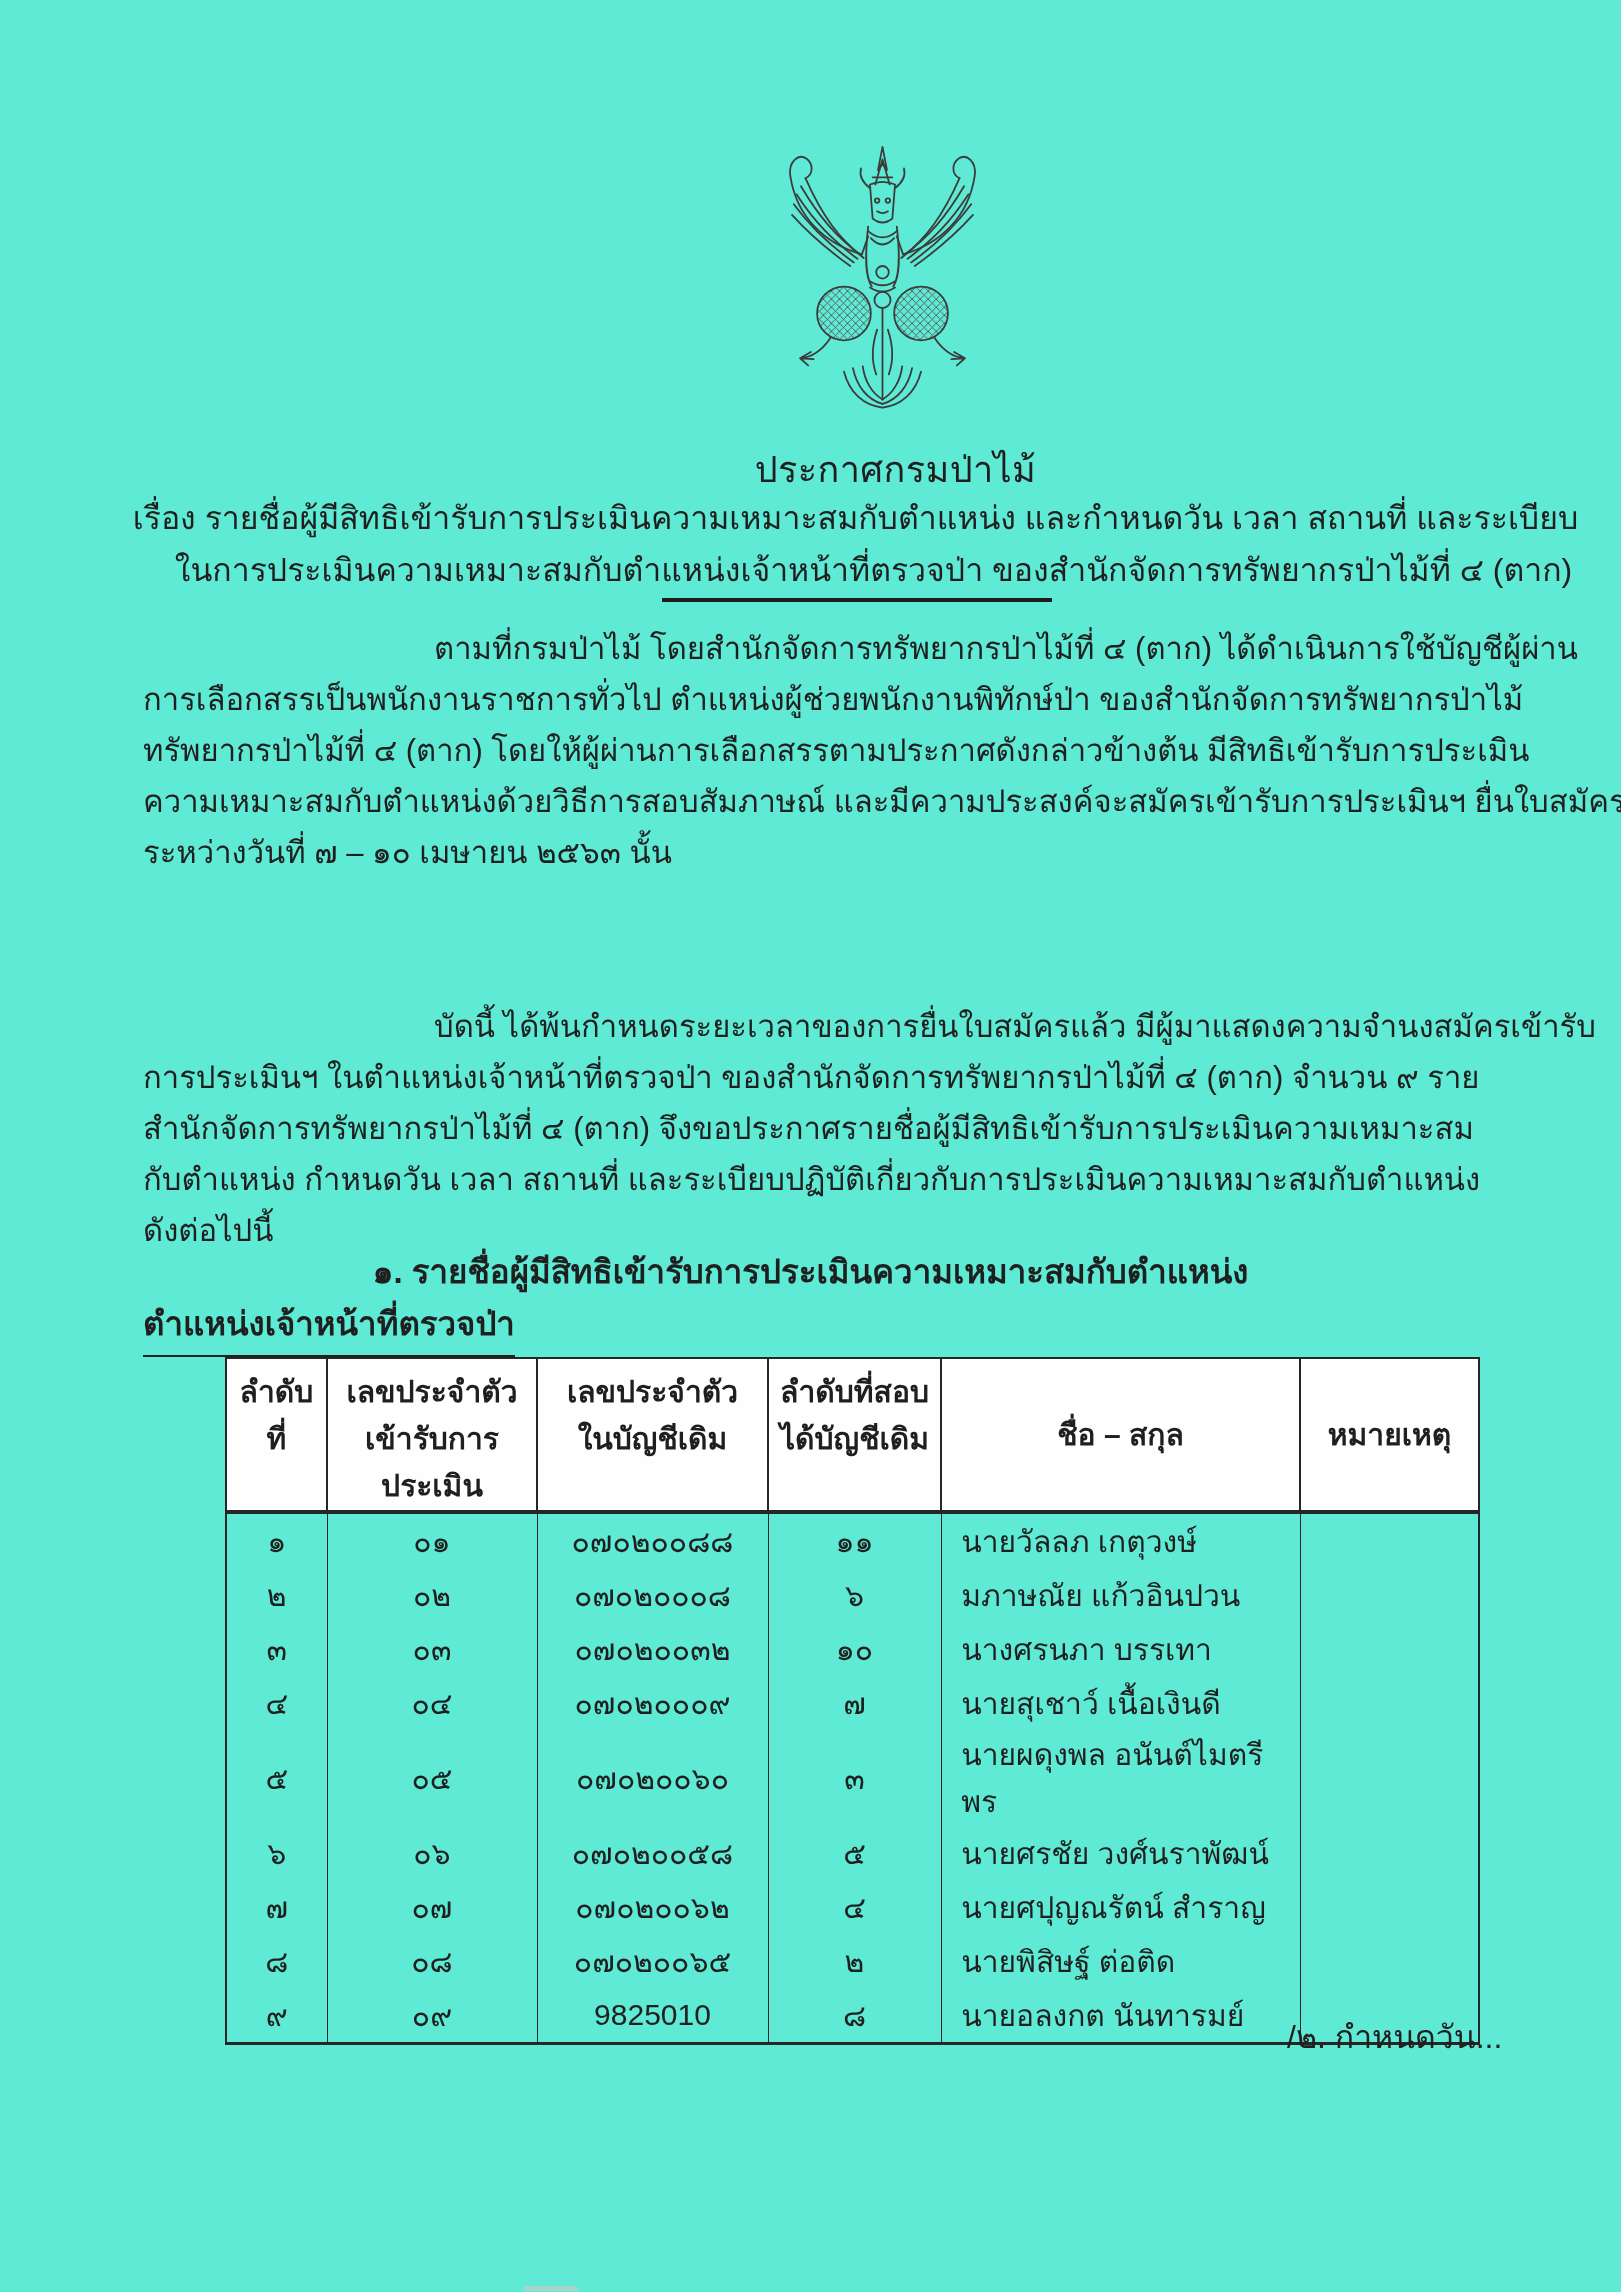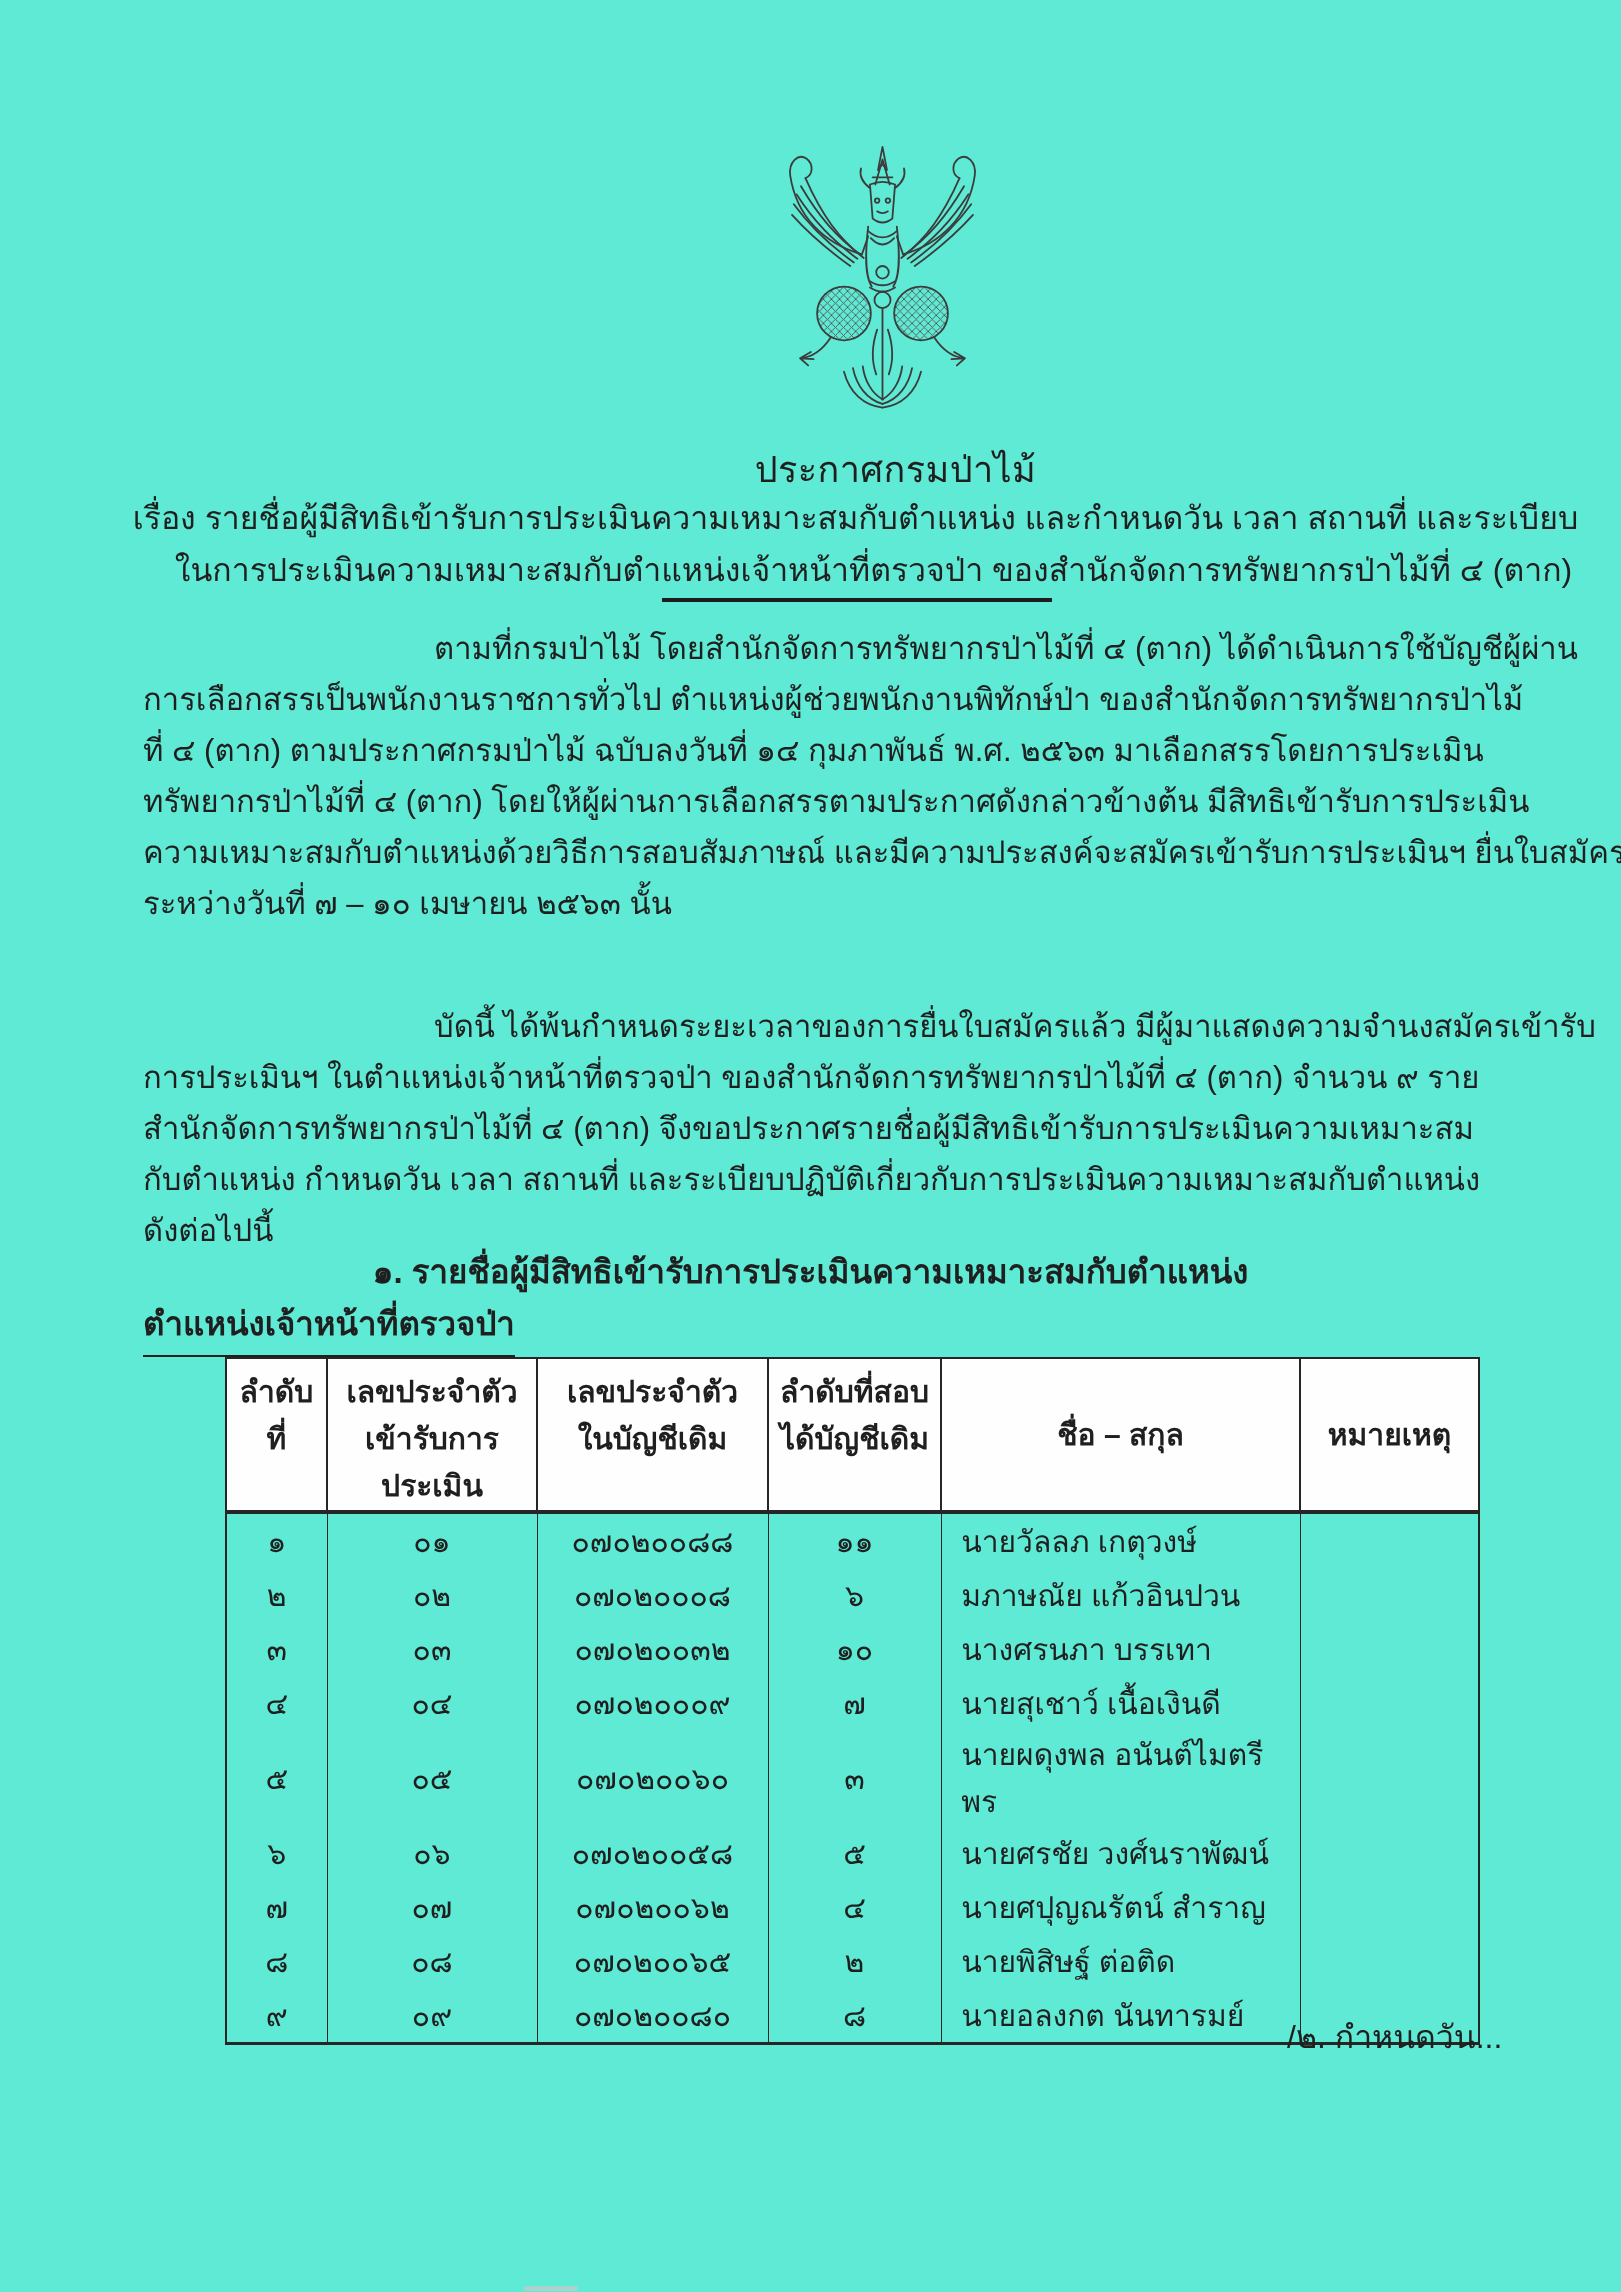--- a/index.html
+++ b/index.html
@@ -122,21 +122,20 @@
   </svg>
 
   <div class="abs centered doc-title">ประกาศกรมป่าไม้</div>
   <div class="abs centered subject1">เรื่อง  รายชื่อผู้มีสิทธิเข้ารับการประเมินความเหมาะสมกับตำแหน่ง และกำหนดวัน เวลา สถานที่ และระเบียบ</div>
   <div class="abs centered subject2">ในการประเมินความเหมาะสมกับตำแหน่งเจ้าหน้าที่ตรวจป่า ของสำนักจัดการทรัพยากรป่าไม้ที่ ๔ (ตาก)</div>
   <div class="abs divider"></div>
 
   <div class="abs para p1">
     <div class="line indent">ตามที่กรมป่าไม้ โดยสำนักจัดการทรัพยากรป่าไม้ที่ ๔ (ตาก) ได้ดำเนินการใช้บัญชีผู้ผ่าน</div>
     <div class="line">การเลือกสรรเป็นพนักงานราชการทั่วไป ตำแหน่งผู้ช่วยพนักงานพิทักษ์ป่า ของสำนักจัดการทรัพยากรป่าไม้</div>
-    <div class="line">ที่ ๔ (ตาก) ตามประกาศกรมป่าไม้ ฉบับลงวันที่ ๑๔ กุมภาพันธ์ พ.ศ. ๒๕๖๓ มาเลือกสรรโดยการประเมิน</div>
     <div class="line">ทรัพยากรป่าไม้ที่ ๔ (ตาก) โดยให้ผู้ผ่านการเลือกสรรตามประกาศดังกล่าวข้างต้น มีสิทธิเข้ารับการประเมิน</div>
     <div class="line">ความเหมาะสมกับตำแหน่งด้วยวิธีการสอบสัมภาษณ์ และมีความประสงค์จะสมัครเข้ารับการประเมินฯ ยื่นใบสมัคร</div>
     <div class="line">ระหว่างวันที่ ๗ – ๑๐ เมษายน ๒๕๖๓ นั้น</div>
   </div>
 
   <div class="abs para p2">
     <div class="line indent">บัดนี้ ได้พ้นกำหนดระยะเวลาของการยื่นใบสมัครแล้ว มีผู้มาแสดงความจำนงสมัครเข้ารับ</div>
     <div class="line">การประเมินฯ ในตำแหน่งเจ้าหน้าที่ตรวจป่า ของสำนักจัดการทรัพยากรป่าไม้ที่ ๔ (ตาก) จำนวน ๙ ราย</div>
     <div class="line">สำนักจัดการทรัพยากรป่าไม้ที่ ๔ (ตาก) จึงขอประกาศรายชื่อผู้มีสิทธิเข้ารับการประเมินความเหมาะสม</div>
     <div class="line">กับตำแหน่ง กำหนดวัน เวลา สถานที่ และระเบียบปฏิบัติเกี่ยวกับการประเมินความเหมาะสมกับตำแหน่ง</div>
@@ -233,21 +232,21 @@
         <td>๘</td>
         <td>๐๘</td>
         <td>๐๗๐๒๐๐๖๕</td>
         <td>๒</td>
         <td class="name">นายพิสิษฐ์ ต่อติด</td>
         <td></td>
       </tr>
       <tr>
         <td>๙</td>
         <td>๐๙</td>
-        <td>๐๗๐๒๐๐๘๐</td>
+        <td>9825010</td>
         <td>๘</td>
         <td class="name">นายอลงกต นันทารมย์</td>
         <td></td>
       </tr>
     </tbody>
   </table>
 
   <div class="abs footer-note">/๒. กำหนดวัน...</div>
 
   <div class="abs speck"></div>

